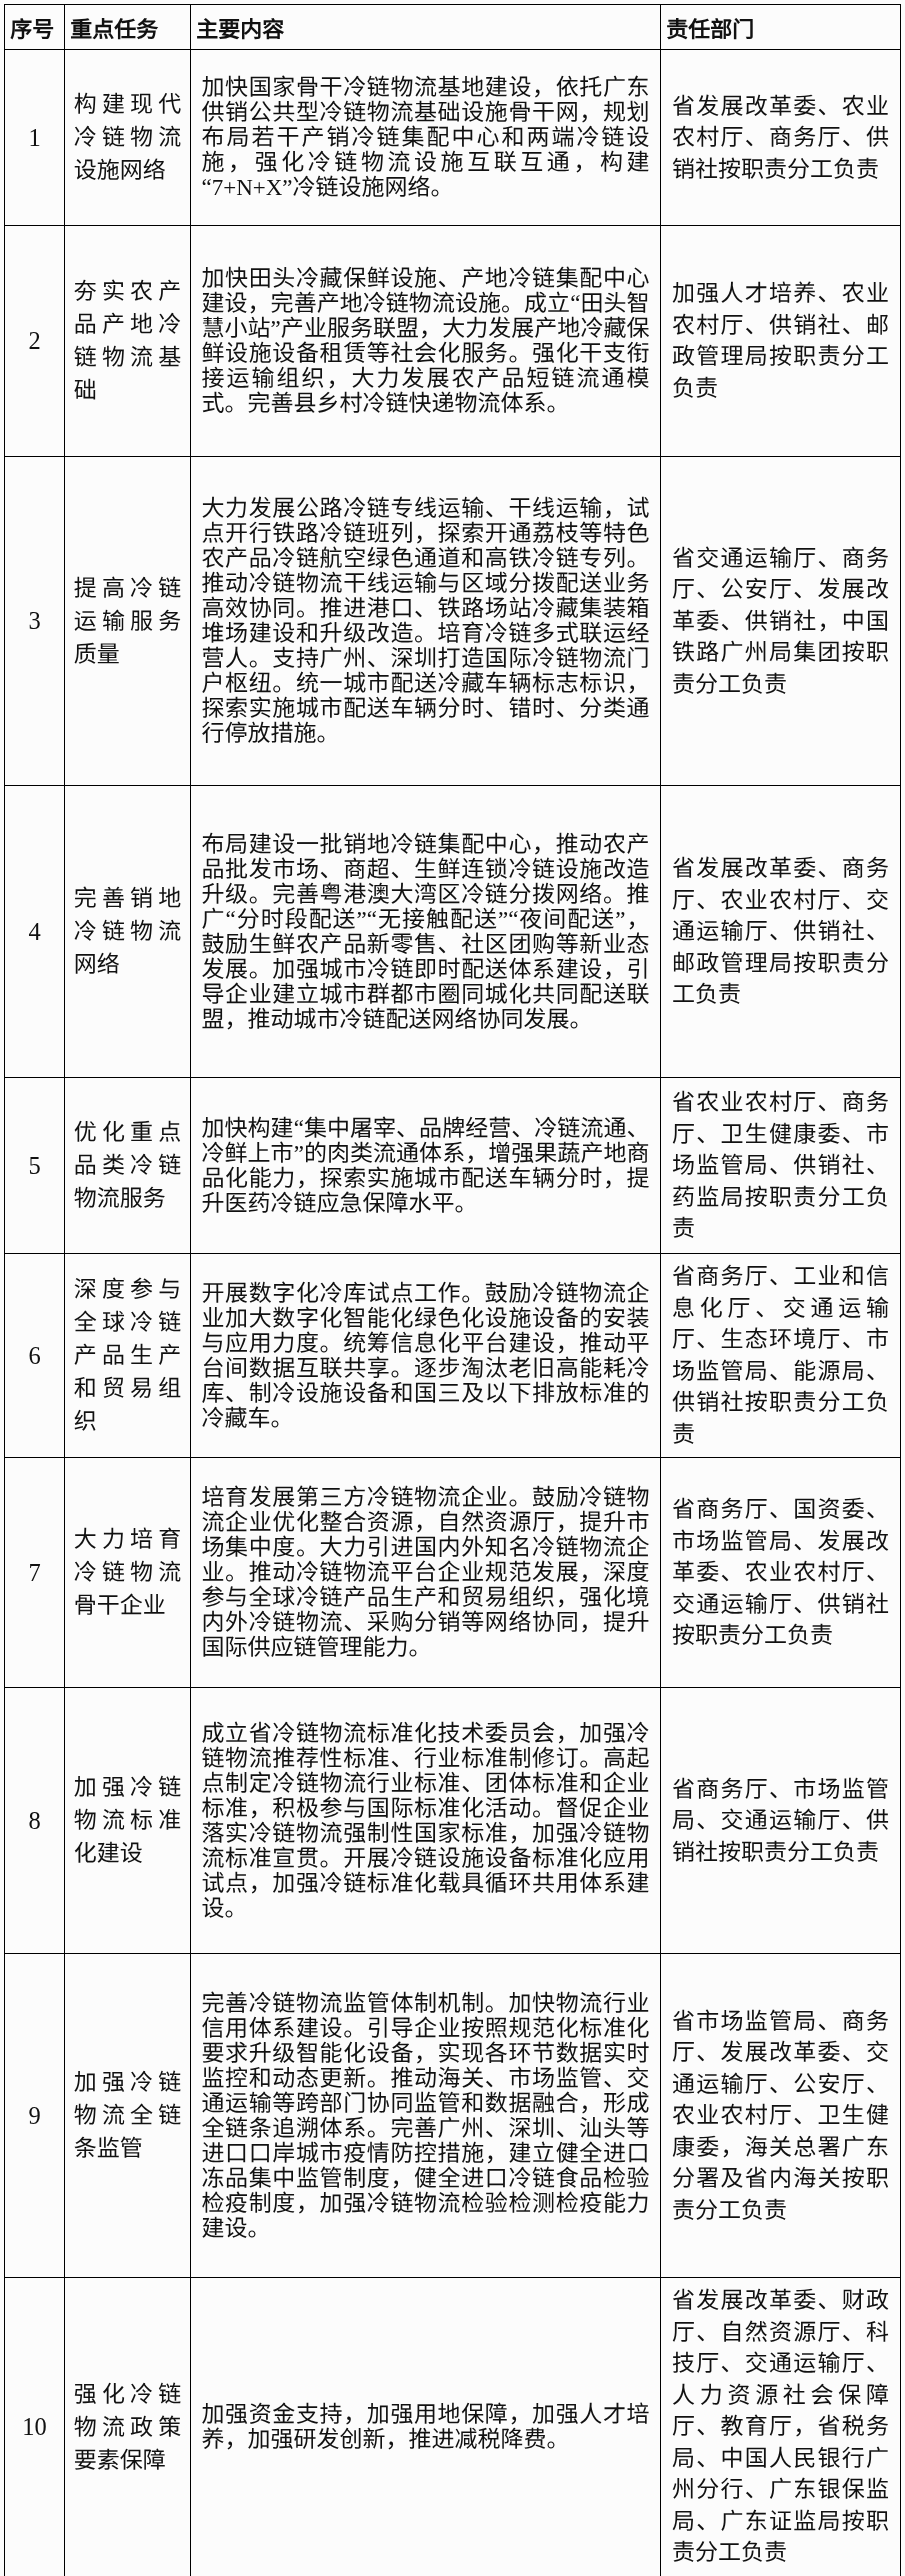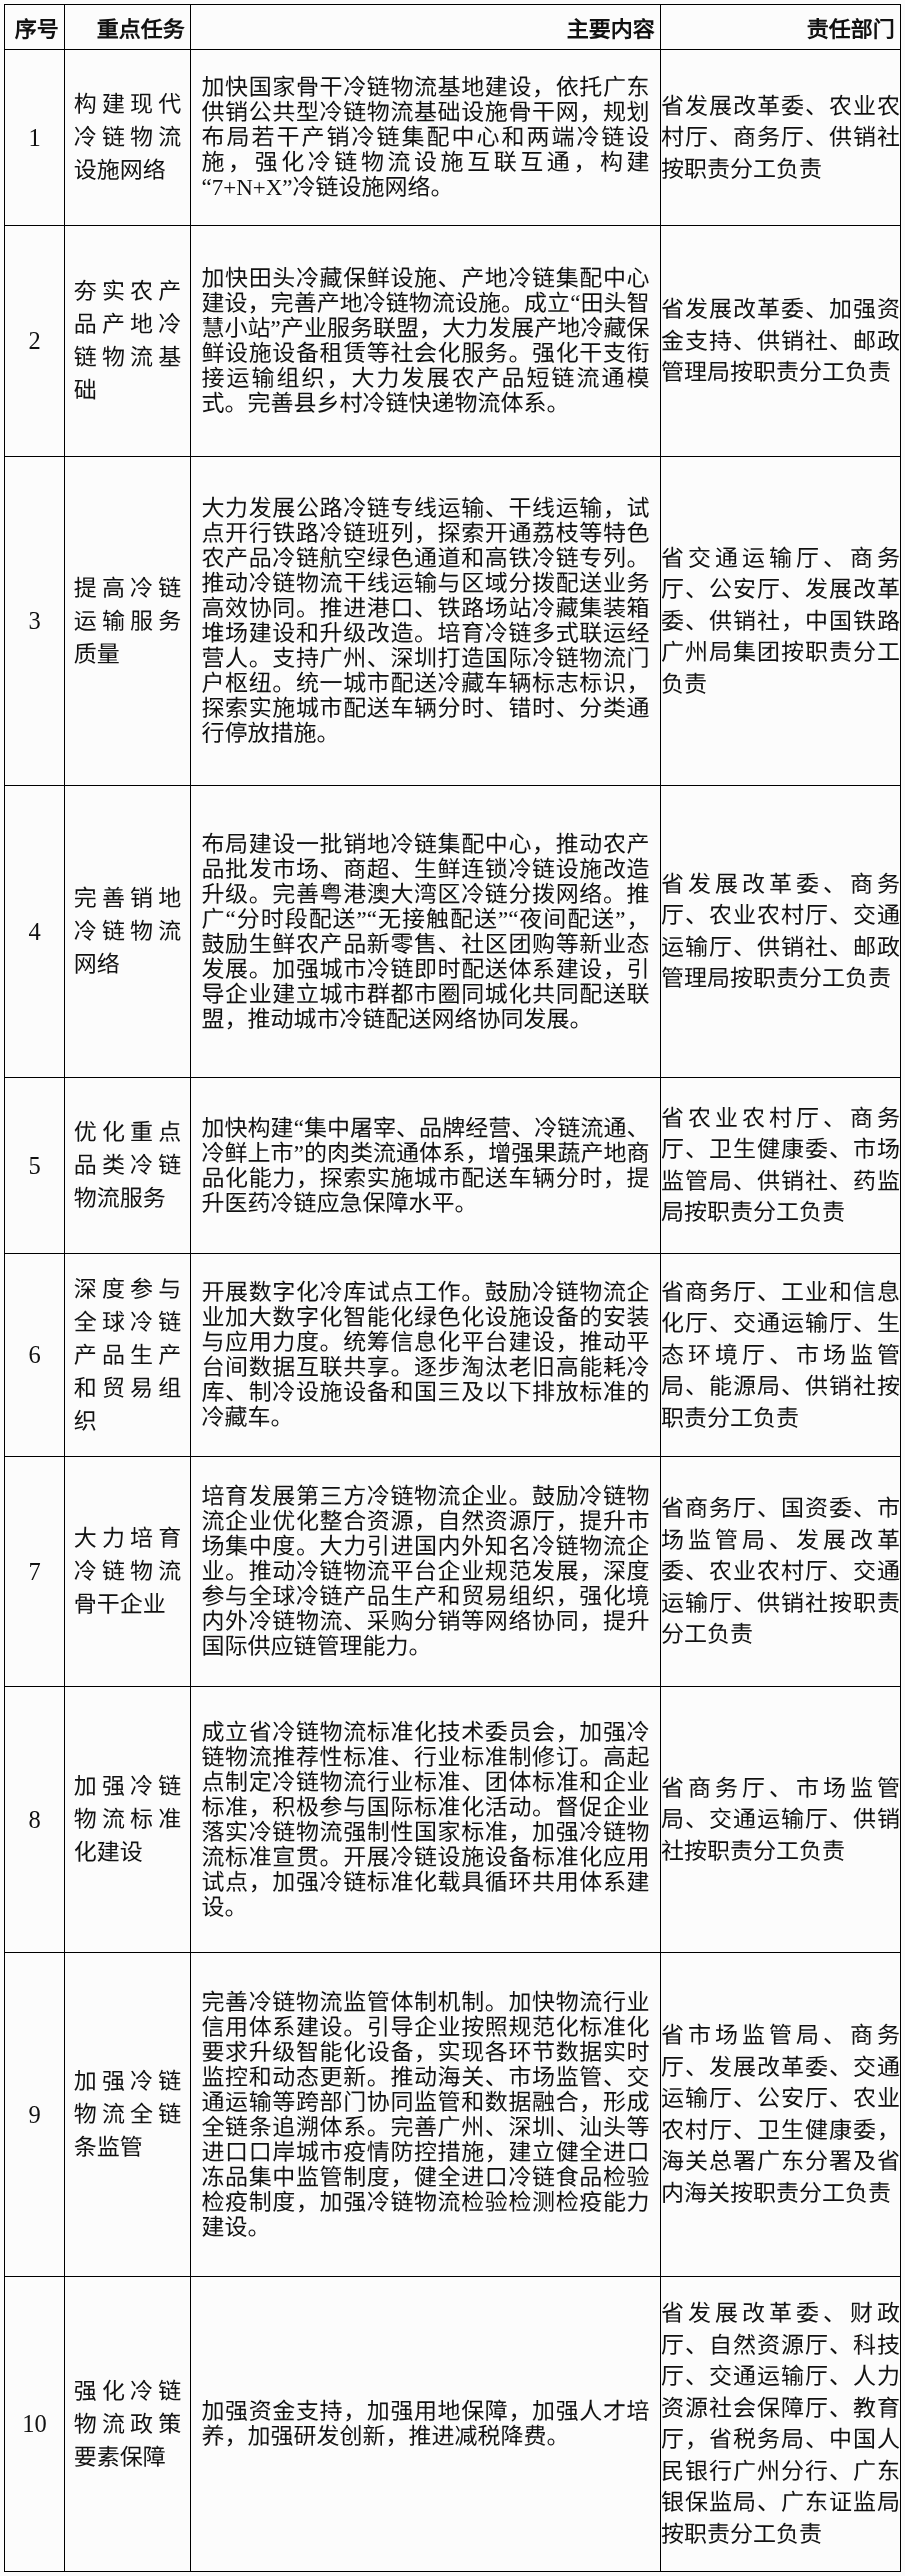--- a/index.html
+++ b/index.html
@@ -31,21 +31,21 @@
 
   th, td {
     border: 0.9px solid #000;
     vertical-align: middle;
     box-sizing: border-box;
   }
   thead th {
     height: 45px;
     font-size: 22px;
     font-weight: bold;
-    text-align: right;
+    text-align: left;
     border-bottom: 1.7px solid #000;
     padding: 3.5px 5.2px;
   }
   td.cell-no {
     text-align: center;
     font-size: 24.5px;
     padding: 3.5px;
   }
   td.cell-task {
     font-size: 23px;
@@ -59,21 +59,21 @@
   td.cell-content {
     font-size: 23px;
     line-height: 25px;
     padding: 7px 10.5px;
     text-align: justify;
     text-align-last: left;
   }
   td.cell-dept {
     font-size: 23px;
     line-height: 31.5px;
-    padding: 7px 0;
+    padding: 7px 11px;
     text-align: justify;
     text-align-last: left;
   }
   
   tbody tr:nth-child(1)  { height: 176px; }
   tbody tr:nth-child(2)  { height: 231px; }
   tbody tr:nth-child(3)  { height: 329px; }
   tbody tr:nth-child(4)  { height: 292px; }
   tbody tr:nth-child(5)  { height: 176px; }
   tbody tr:nth-child(6)  { height: 203px; }
@@ -106,21 +106,21 @@
     <td class="cell-no">1</td>
     <td class="cell-task">构建现代冷链物流设施网络</td>
     <td class="cell-content">加快国家骨干冷链物流基地建设，依托广东供销公共型冷链物流基础设施骨干网，规划布局若干产销冷链集配中心和两端冷链设施，强化冷链物流设施互联互通，构建“7+N+X”冷链设施网络。</td>
     <td class="cell-dept">省发展改革委、农业农村厅、商务厅、供销社按职责分工负责</td>
   </tr>
 
   <tr>
     <td class="cell-no">2</td>
     <td class="cell-task">夯实农产品产地冷链物流基础</td>
     <td class="cell-content">加快田头冷藏保鲜设施、产地冷链集配中心建设，完善产地冷链物流设施。成立“田头智慧小站”产业服务联盟，大力发展产地冷藏保鲜设施设备租赁等社会化服务。强化干支衔接运输组织，大力发展农产品短链流通模式。完善县乡村冷链快递物流体系。</td>
-    <td class="cell-dept">省发展改革委、加强资金支持、供销社、邮政管理局按职责分工负责</td>
+    <td class="cell-dept">加强人才培养、农业农村厅、供销社、邮政管理局按职责分工负责</td>
   </tr>
 
   <tr>
     <td class="cell-no">3</td>
     <td class="cell-task">提高冷链运输服务质量</td>
     <td class="cell-content">大力发展公路冷链专线运输、干线运输，试点开行铁路冷链班列，探索开通荔枝等特色农产品冷链航空绿色通道和高铁冷链专列。推动冷链物流干线运输与区域分拨配送业务高效协同。推进港口、铁路场站冷藏集装箱堆场建设和升级改造。培育冷链多式联运经营人。支持广州、深圳打造国际冷链物流门户枢纽。统一城市配送冷藏车辆标志标识，探索实施城市配送车辆分时、错时、分类通行停放措施。</td>
     <td class="cell-dept">省交通运输厅、商务厅、公安厅、发展改革委、供销社，中国铁路广州局集团按职责分工负责</td>
   </tr>
 
   <tr>

